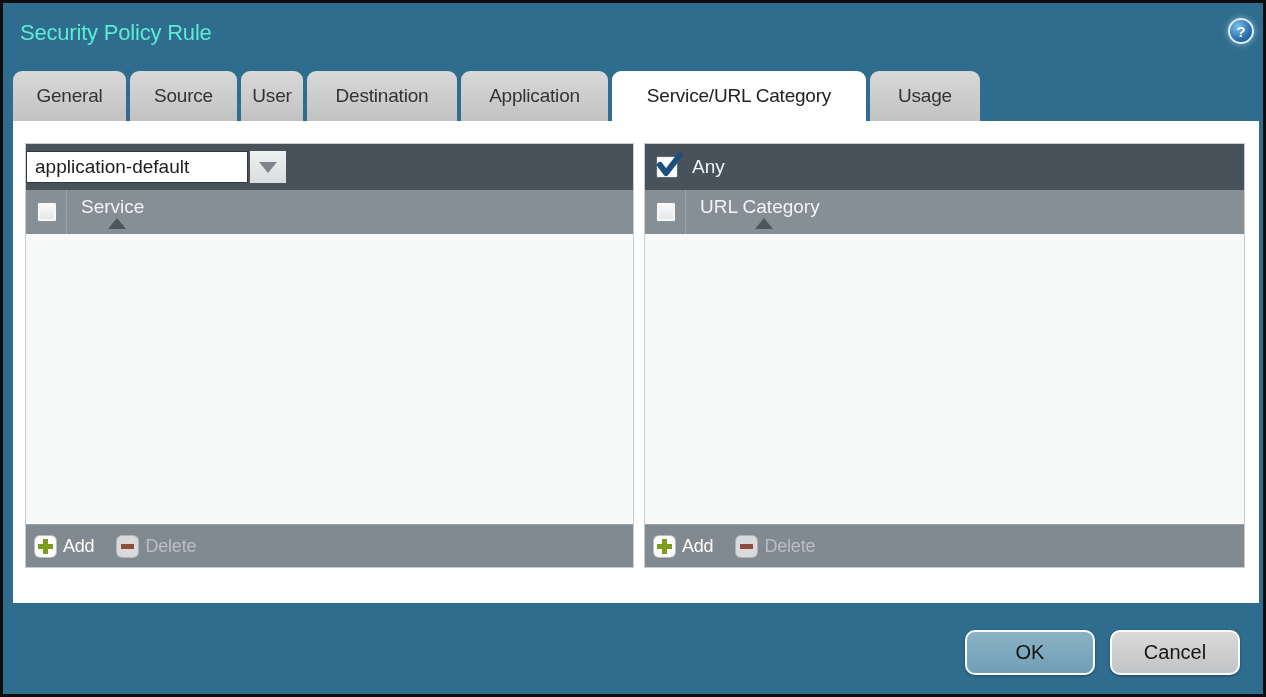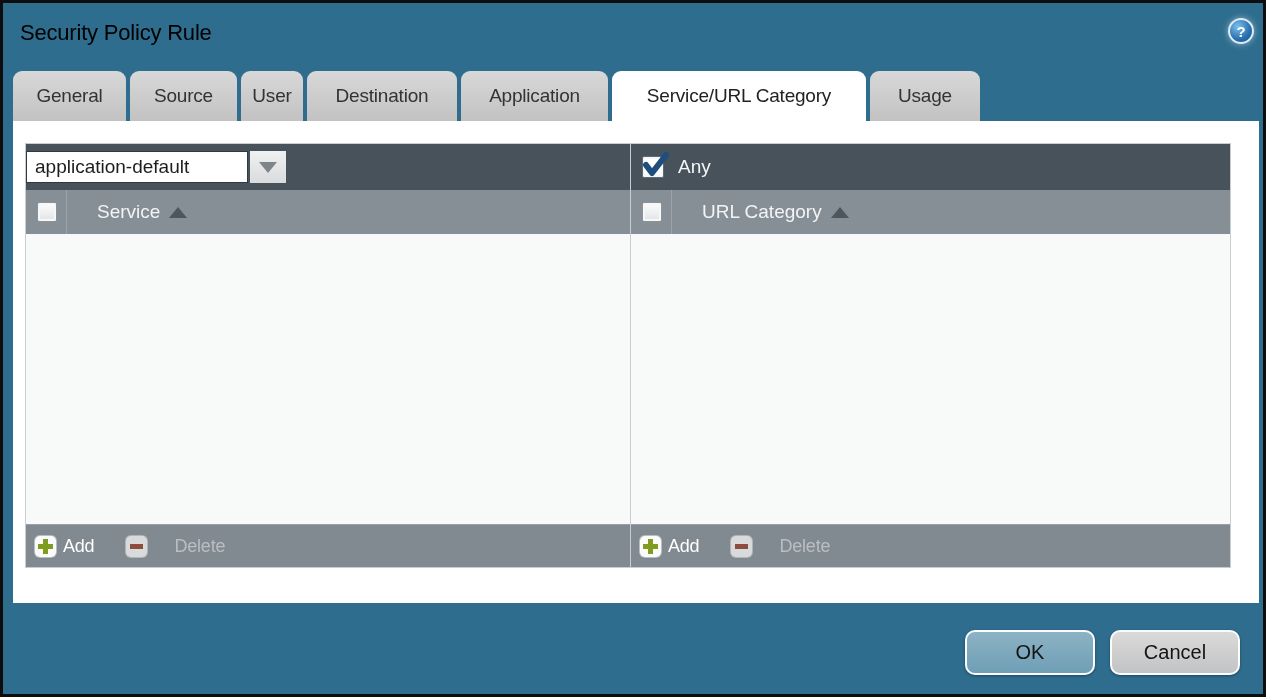--- a/index.html
+++ b/index.html
@@ -9,21 +9,21 @@
   .screen {
     position:relative; width:1266px; height:697px;
     background:#2f6d8e;
     border:3px solid #0d0d0d;
     overflow:hidden;
   }
 
   
   .dialog-title {
     position:absolute; left:17px; top:17px;
-    font-size:22px; color:#000000; letter-spacing:-0.2px;
+    font-size:22px; color:#5eead4; letter-spacing:-0.2px;
   }
   .help-icon {
     position:absolute; left:1225px; top:15px; width:26px; height:26px;
     border-radius:50%;
     background:radial-gradient(circle at 35% 30%, #7cc0ea, #2a6fae 60%, #174f86);
     border:2px solid #dcedf8;
     box-shadow:0 0 6px rgba(220,240,255,0.55);
     color:#ffffff; font-size:15px; font-weight:bold;
     display:flex; align-items:center; justify-content:center;
     cursor:pointer;
@@ -60,21 +60,21 @@
   }
 
   
   .panel {
     position:absolute; top:22px; height:425px;
     display:flex; flex-direction:column;
     border:1px solid #c6ced4;
     background:#f8f9f9;
   }
   .panel.left  { left:12px;  width:609px; }
-  .panel.right { left:617px; width:601px; }
+  .panel.right { left:631px; width:601px; }
 
   .phead {
     height:46px; flex:0 0 46px; background:#47525b;
     display:flex; align-items:center; 
   }
 
   
   .combo { display:flex; align-items:center; }
   .combo-input {
     width:222px; height:32px; border:1px solid #30393f;
@@ -111,39 +111,39 @@
   
   .colhead {
     height:44px; flex:0 0 44px; background:#868e96;
     display:flex; align-items:center;
   }
   .cb-cell {
     width:41px; flex:0 0 41px; height:100%;
     display:flex; align-items:center; padding-left:11px;
     border-right:1px solid #9ba2a9;
   }
-  .col-label-wrap { display:flex; align-items:center; margin-left:30px; }
+  .col-label-wrap { display:flex; align-items:center; margin-left:14px;flex-direction:column; }
   .col-label { font-size:19px; color:#f2f4f5; cursor:pointer; }
   .tri-up {
     width:0; height:0; margin-left:9px;
     border-left:9px solid transparent; border-right:9px solid transparent;
     border-bottom:11px solid #4c565f;
   }
 
   
   .pbody { flex:1 1 auto; background:#f8f9f9; }
 
   
   .pfoot {
     height:43px; flex:0 0 43px; background:#828a91;
     border-top:1px solid #98a0a6;
     display:flex; align-items:center; padding-left:9px;
   }
   .tool-btn { display:flex; align-items:center; cursor:pointer; }
-  .tool-btn + .tool-btn { margin-left:32px;gap:20px; }
+  .tool-btn + .tool-btn { margin-left:23px; }
   .icon-add, .icon-del {
     width:21px; height:21px; border-radius:5px; position:relative;
   }
   .icon-add { background:#fbfbfb; box-shadow:0 0 0 1px #b8bec2, 0 1px 1px rgba(0,0,0,0.25); }
   .icon-add::before {
     content:""; position:absolute; left:3px; right:3px; top:8px; height:5px; background:#7e9c1e;
   }
   .icon-add::after {
     content:""; position:absolute; top:3px; bottom:3px; left:8px; width:5px; background:#7e9c1e;
   }

